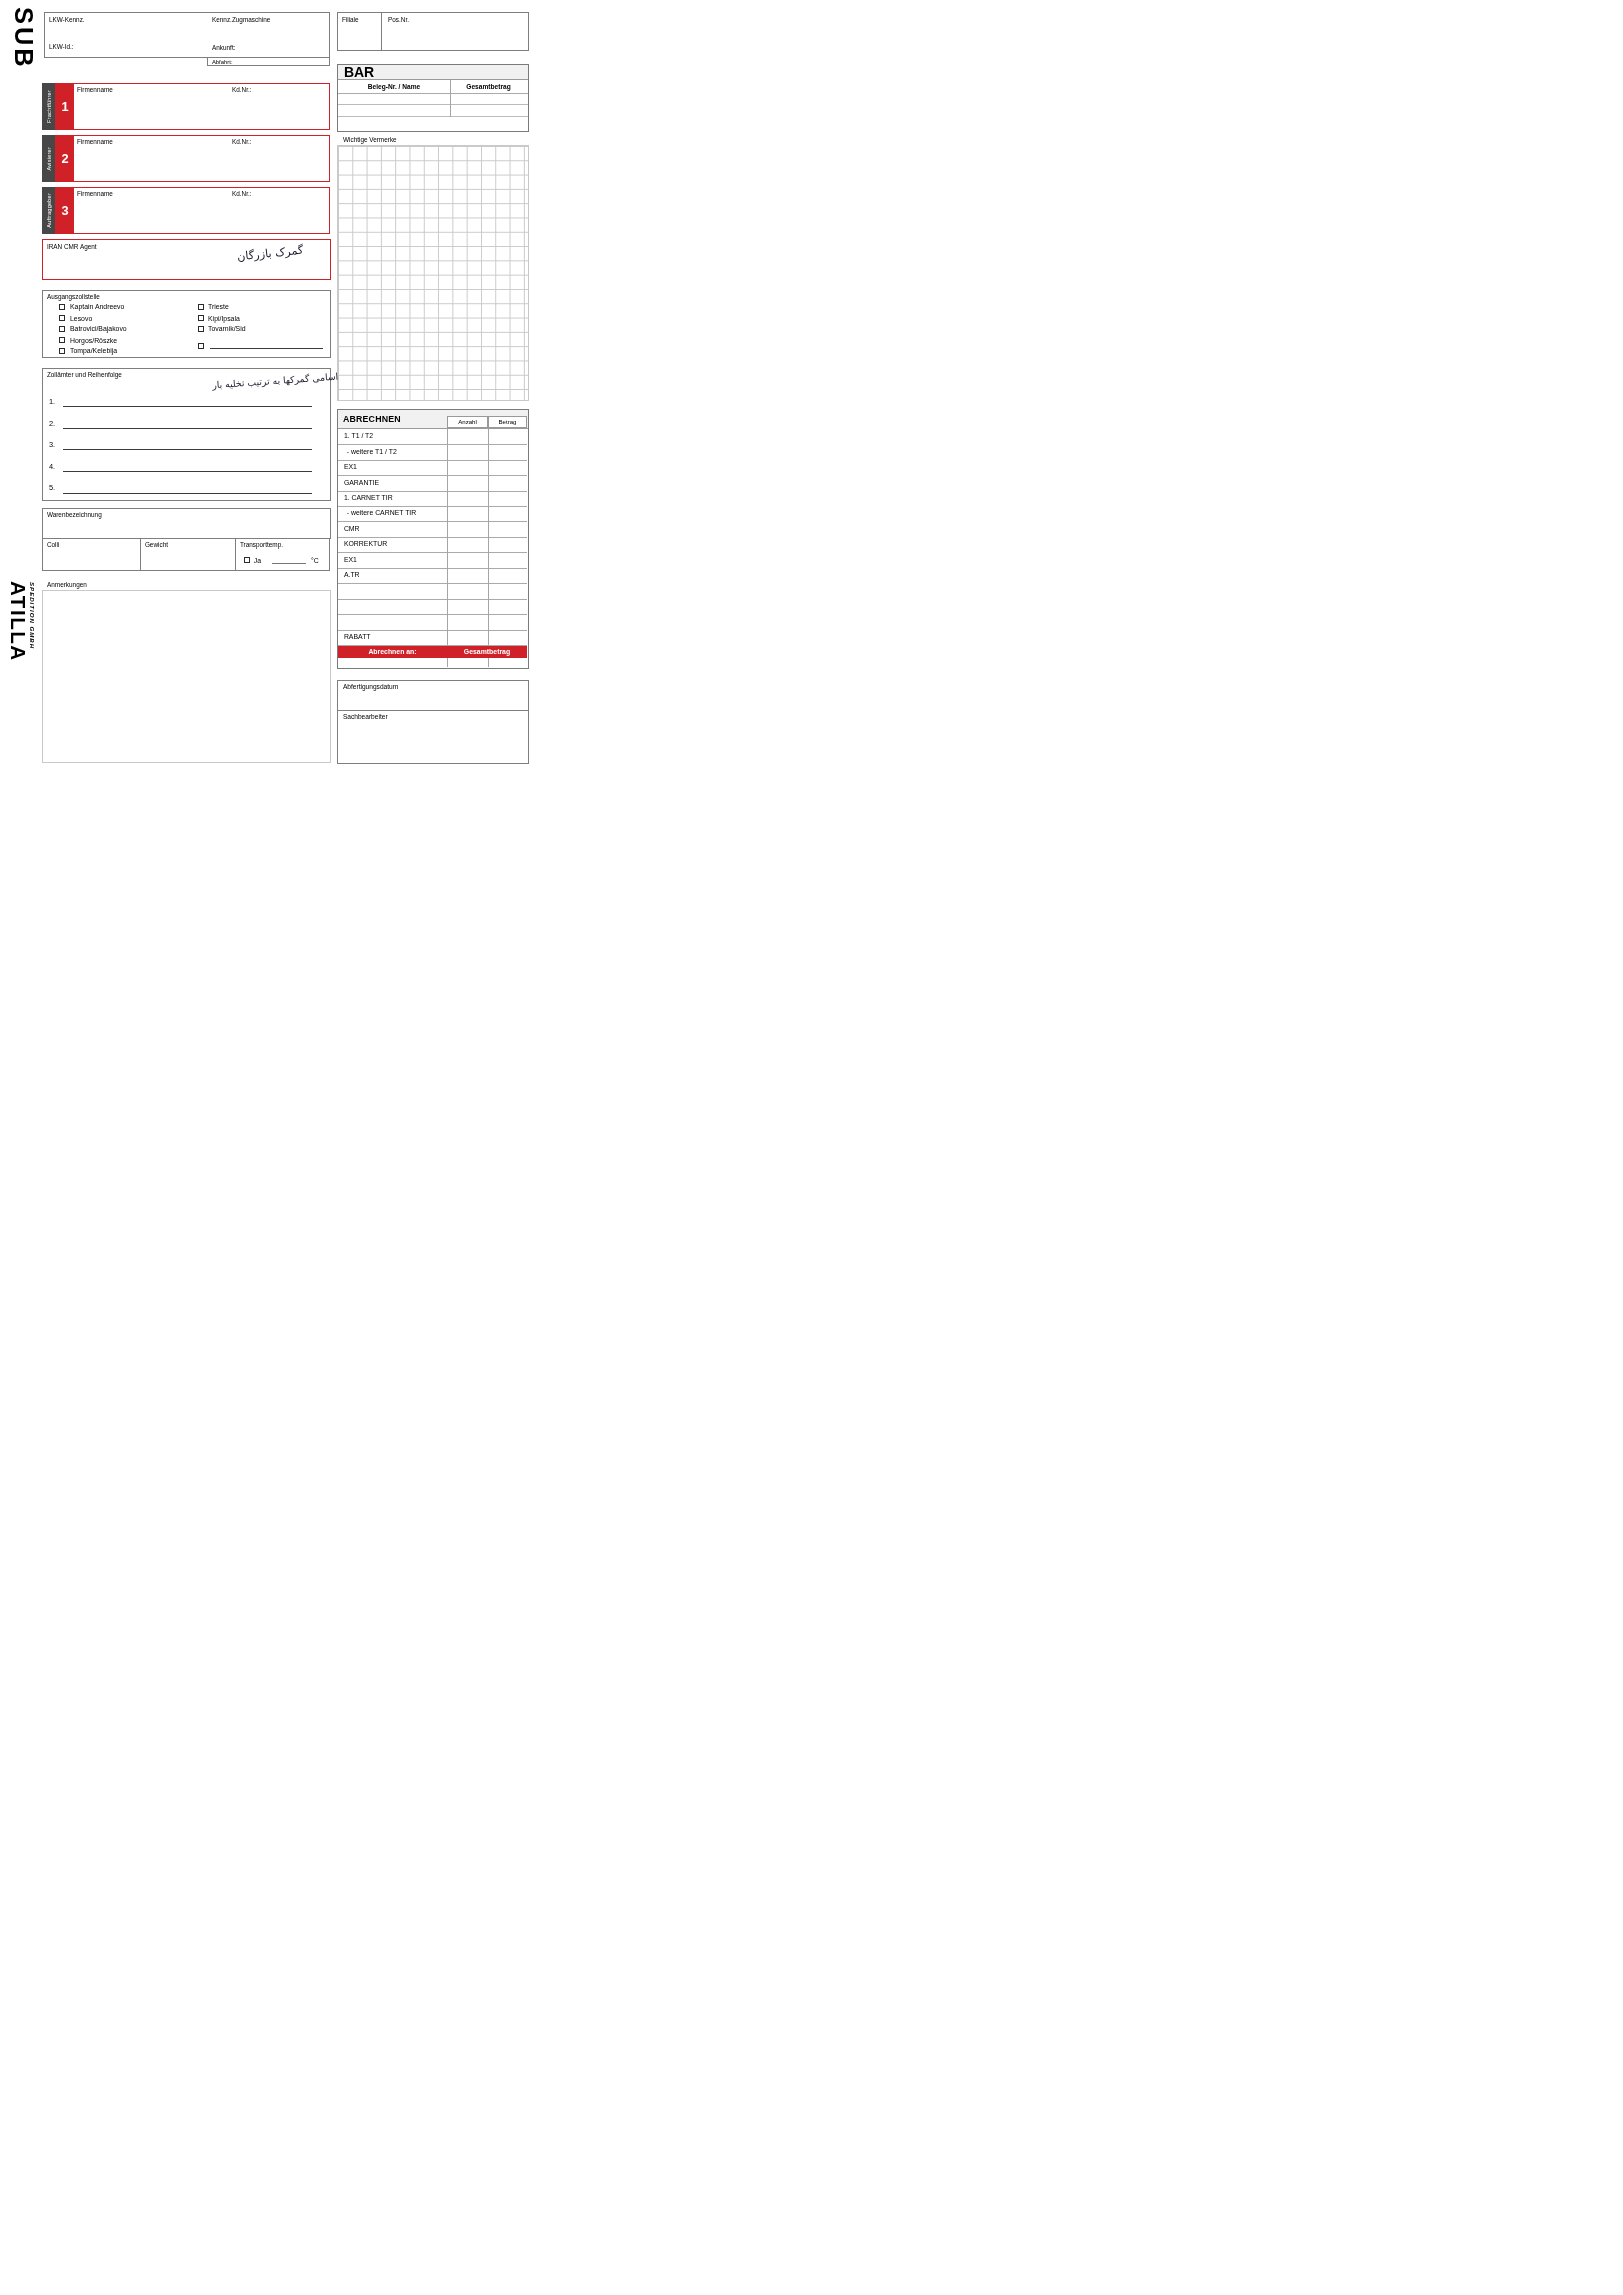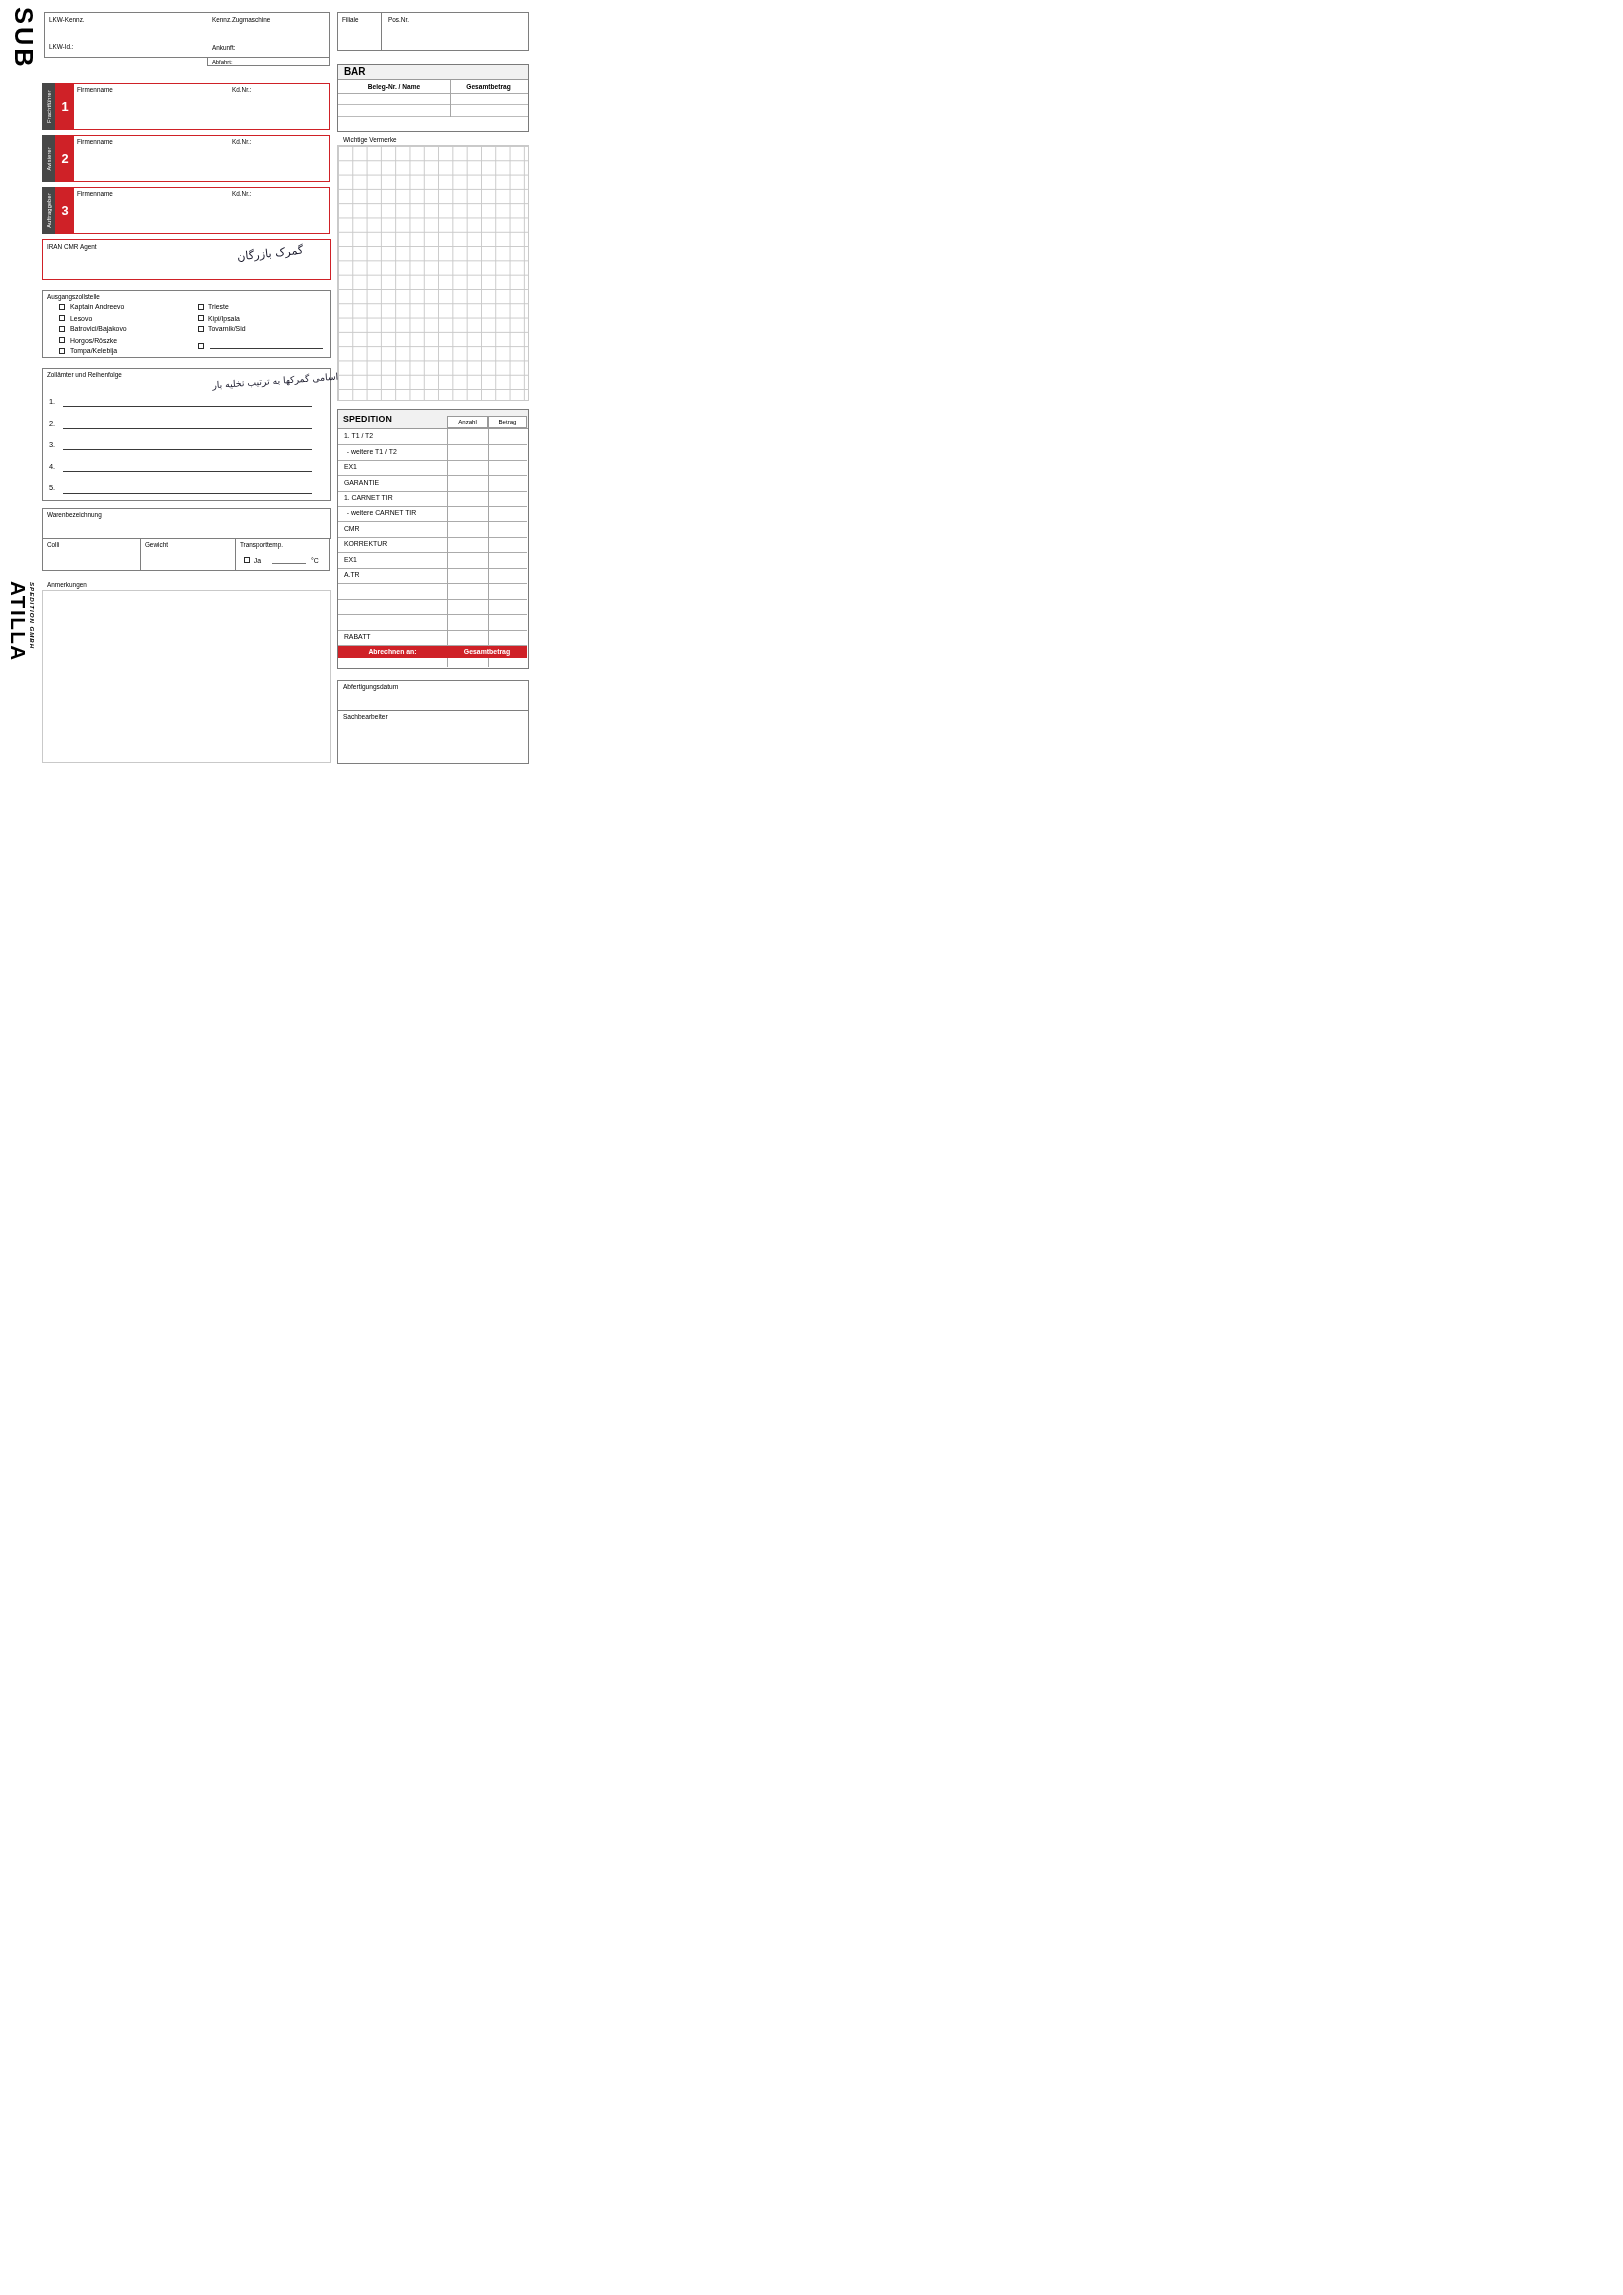--- a/index.html
+++ b/index.html
@@ -17,21 +17,21 @@
   .vline{position:absolute;width:0.5px;background:#a5a5a5;}
   .brand-top{position:absolute;left:8.8px;top:6.9px;font-size:25.5px;font-weight:800;letter-spacing:2.9px;writing-mode:vertical-rl;}
   .brand-bottom{position:absolute;left:5.9px;top:581px;font-size:20.6px;font-weight:800;letter-spacing:1.5px;writing-mode:vertical-rl;}
   .brand-sub{position:absolute;left:29.4px;top:582px;font-size:6.1px;font-weight:bold;font-style:italic;letter-spacing:1px;writing-mode:vertical-rl;}
   .role-bar{position:absolute;left:42px;width:13.2px;background:#474747;display:flex;align-items:center;justify-content:center;}
   .role-text{writing-mode:vertical-rl;transform:rotate(180deg);color:#fff;font-size:5.6px;letter-spacing:0.2px;}
   .red-box{position:absolute;left:55px;width:275px;background:#fff;border:1.5px solid #cf2127;box-sizing:border-box;}
   .num-block{position:absolute;left:0;top:0;bottom:0;width:18px;background:#cf2127;display:flex;align-items:center;justify-content:center;color:#fff;font-size:12.8px;font-weight:bold;}
   .hand{font-family:"DejaVu Sans",sans-serif;color:#1c1c2e;position:absolute;white-space:nowrap;}
   .bar-title{position:absolute;left:0;top:0;width:100%;height:14.7px;background:#f1f1f1;border-bottom:0.5px solid #9a9a9a;display:flex;align-items:center;box-sizing:border-box;}
-  .bar-title span{font-size:10px;font-weight:bold;margin-left:5.9px;}
+  .bar-title span{font-size:14px;font-weight:bold;margin-left:5.9px;}
   .bar-colhead{position:absolute;top:14.7px;height:12.8px;display:flex;align-items:center;justify-content:center;font-size:6.6px;font-weight:bold;box-sizing:border-box;}
   .bar-row{position:absolute;left:0;width:100%;height:12.3px;border-bottom:0.5px solid #bbb;box-sizing:border-box;}
   .ab-head{position:absolute;left:0;top:0;width:100%;height:19px;background:#f1f1f1;border-bottom:0.5px solid #9a9a9a;box-sizing:border-box;}
   .ab-title{position:absolute;left:4.9px;top:3.9px;font-size:8.8px;font-weight:bold;letter-spacing:0.2px;}
   .ab-colcell{position:absolute;top:5.9px;height:11.8px;background:#fff;border:0.5px solid #999;box-sizing:border-box;display:flex;align-items:center;justify-content:center;font-size:6.1px;}
   .ab-row{position:absolute;left:0;width:189px;height:15.5px;border-bottom:0.5px solid #ababab;box-sizing:border-box;}
   .ab-label{position:absolute;left:5.9px;top:3.4px;font-size:6.9px;white-space:nowrap;}
   .ab-label.indent{left:8.8px;}
   .ab-footer{position:absolute;left:0;top:236px;width:189px;height:12.3px;background:#cf2127;color:#fff;font-weight:bold;font-size:6.9px;}
   .ab-footer .fl{position:absolute;left:0;top:2px;width:109px;text-align:center;}
@@ -162,21 +162,21 @@
     <span class="opt" style="left:17.7px;top:17.7px;">Ja</span>
     <div class="hline" style="left:36px;top:24px;width:34px;border-bottom-color:#777;"></div>
     <span class="opt" style="left:75px;top:17.7px;">°C</span>
   </div>
 
   <span class="lbl" style="left:47px;top:581px;">Anmerkungen</span>
   <div class="grid" style="left:42px;top:590px;width:289px;height:173px;background-size:11px 11px;"></div>
 
   <div class="box gb3" style="left:337px;top:409px;width:192px;height:260px;">
     <div class="ab-head">
-      <span class="ab-title">SPEDITION</span>
+      <span class="ab-title">ABRECHNEN</span>
       <div class="ab-colcell" style="left:109px;width:41px;">Anzahl</div>
       <div class="ab-colcell" style="left:150px;width:39px;">Betrag</div>
     </div>
     <div class="ab-row" style="top:19px;">
         <span class="ab-label">1. T1 / T2</span>
       </div>
     <div class="ab-row" style="top:35px;">
         <span class="ab-label indent">- weitere T1 / T2</span>
       </div>
     <div class="ab-row" style="top:50px;">

